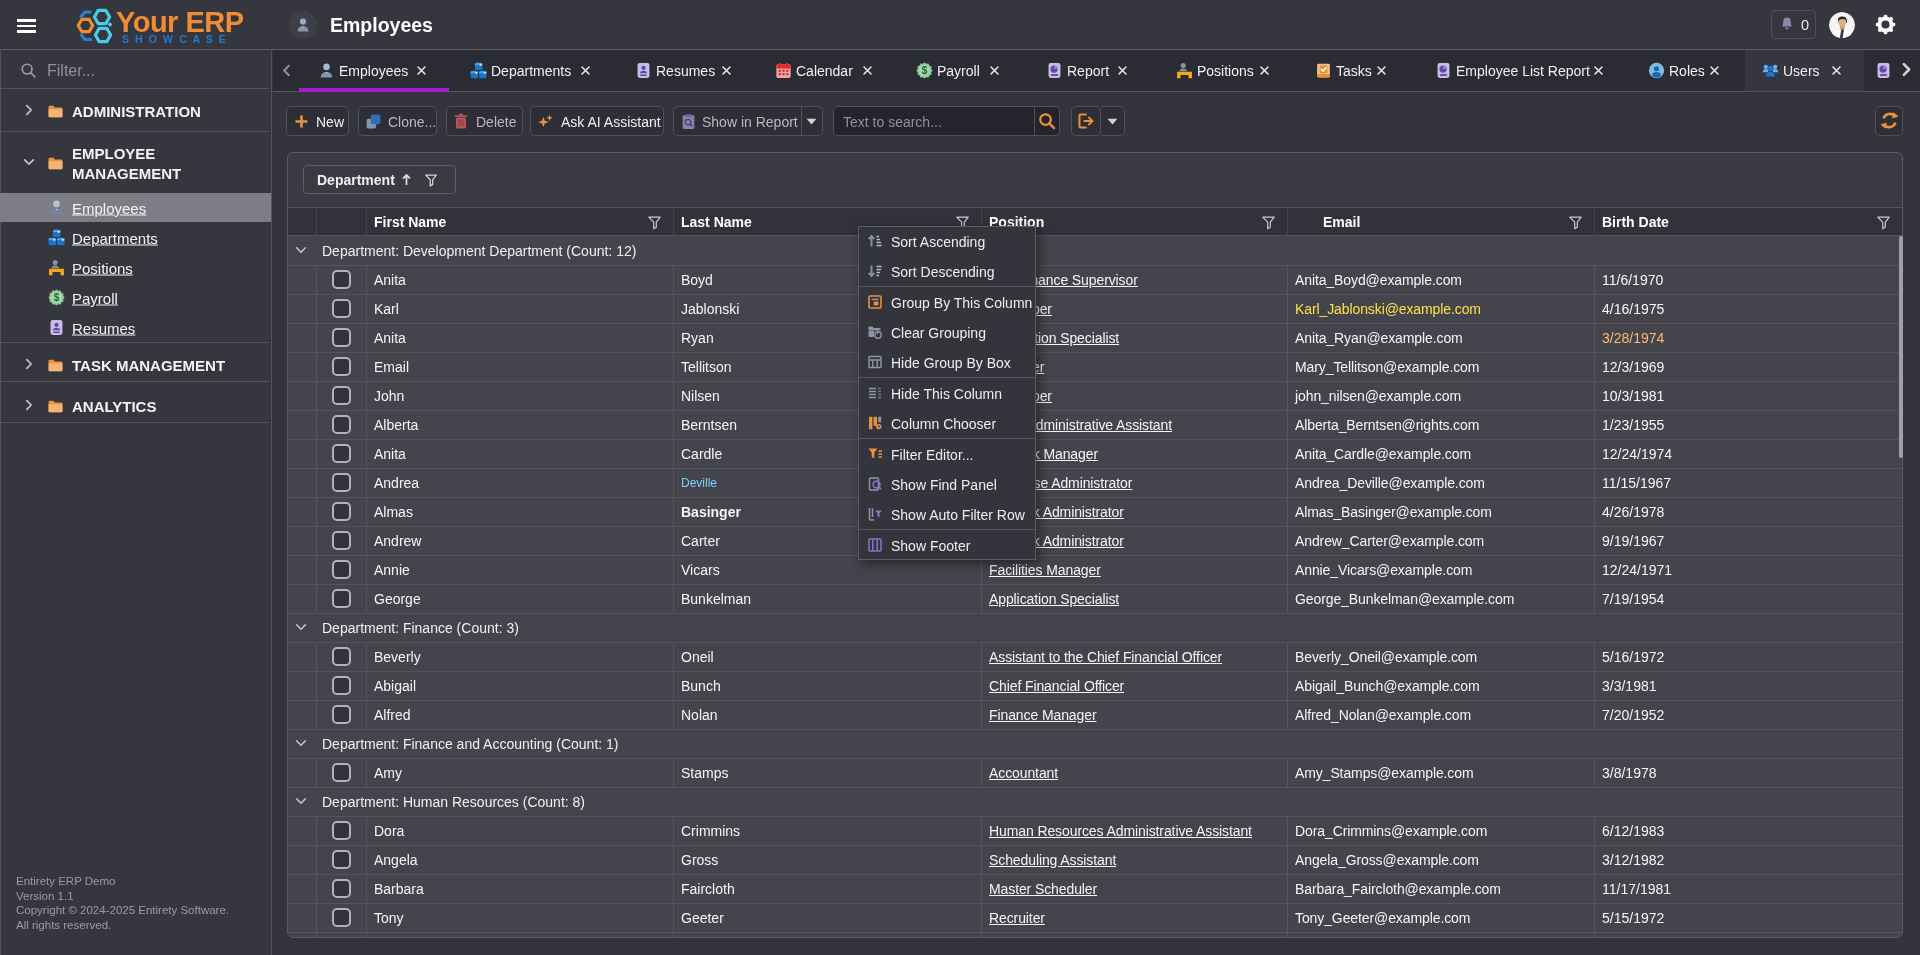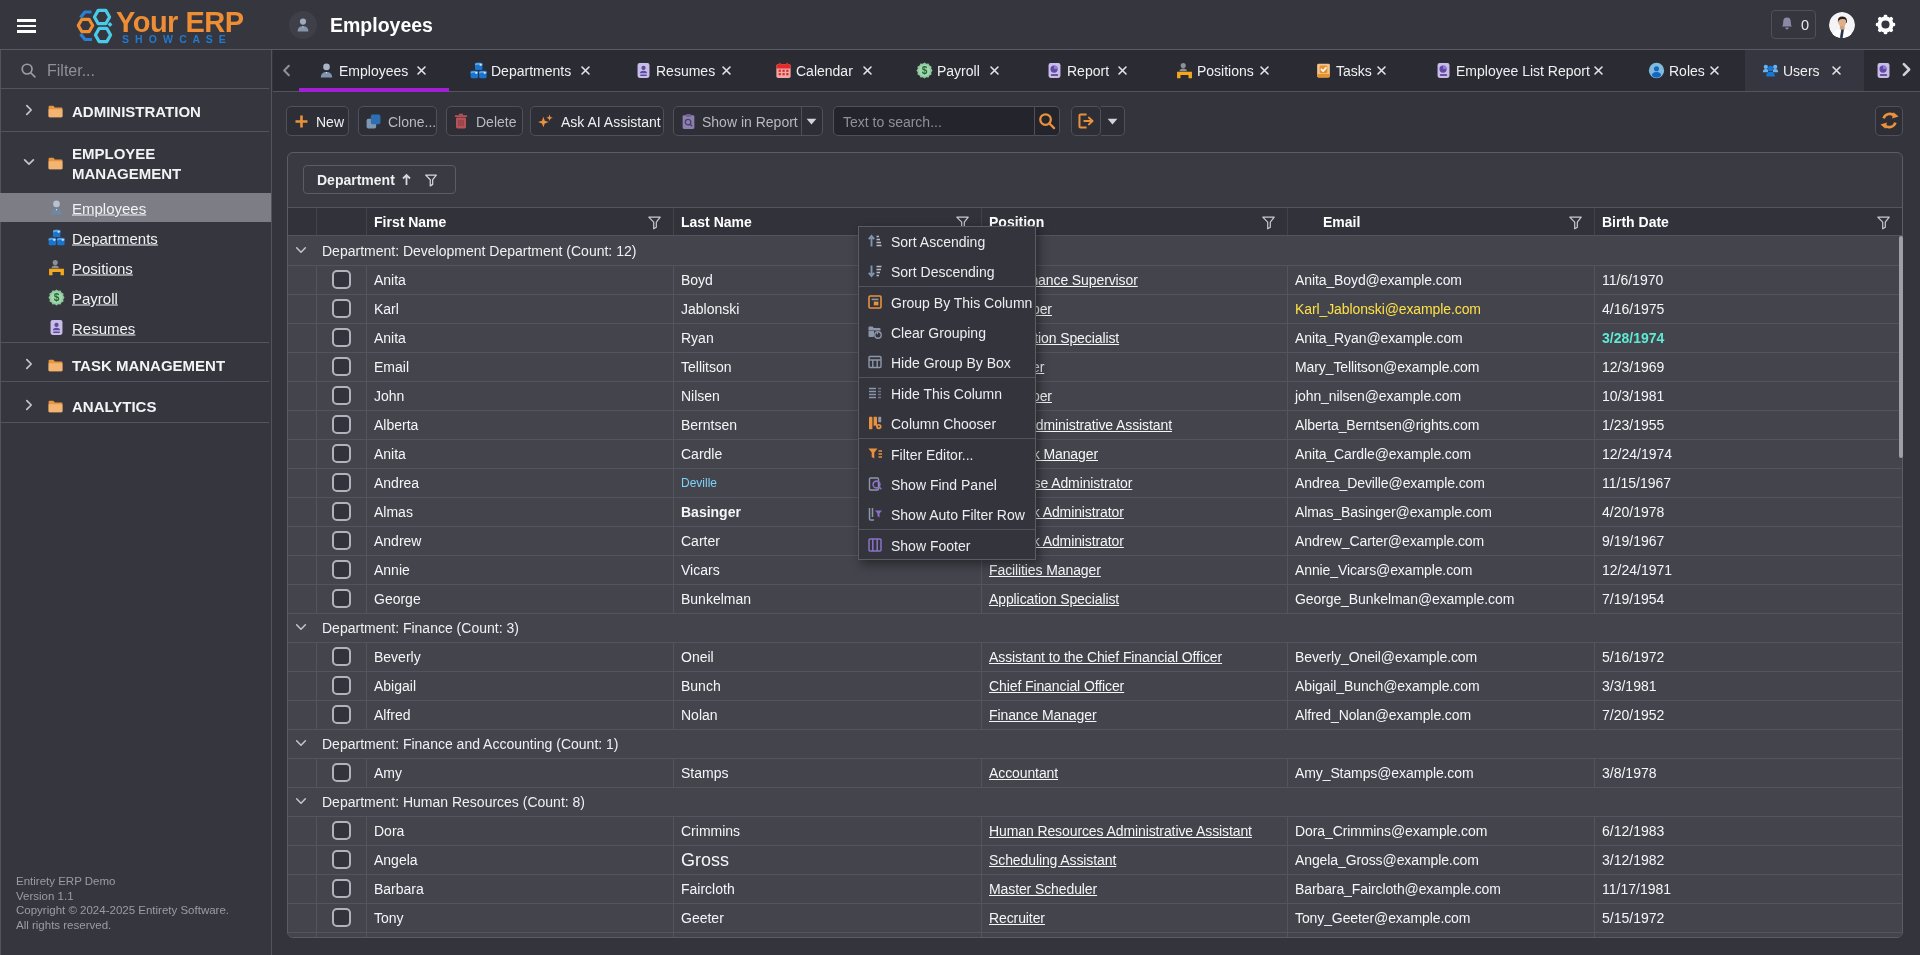--- a/index.html
+++ b/index.html
@@ -434,21 +434,21 @@
 <div style="position:absolute;left:366px;top:323px;width:1px;height:29px;background:#54545e"></div>
 <div style="position:absolute;left:673px;top:323px;width:1px;height:29px;background:#54545e"></div>
 <div style="position:absolute;left:981px;top:323px;width:1px;height:29px;background:#54545e"></div>
 <div style="position:absolute;left:1287px;top:323px;width:1px;height:29px;background:#54545e"></div>
 <div style="position:absolute;left:1594px;top:323px;width:1px;height:29px;background:#54545e"></div>
 <div style="position:absolute;left:332px;top:328px;width:19px;height:19px;border:2px solid #b2b3ba;border-radius:5px;background:#33333d"></div>
 <div style="position:absolute;left:374px;top:337.5px;transform:translateY(-50%);font-size:14px;color:#f5f6f8;font-weight:normal;white-space:nowrap;">Anita</div>
 <div style="position:absolute;left:681px;top:337.5px;transform:translateY(-50%);font-size:14px;color:#f5f6f8;font-weight:normal;white-space:nowrap;">Ryan</div>
 <div style="position:absolute;left:989px;top:337.5px;transform:translateY(-50%);font-size:14px;color:#f5f6f8;font-weight:normal;white-space:nowrap;text-decoration:underline;letter-spacing:-.1px">Application Specialist</div>
 <div style="position:absolute;left:1295px;top:337.5px;transform:translateY(-50%);font-size:14px;color:#f5f6f8;font-weight:normal;white-space:nowrap;letter-spacing:-.1px">Anita_Ryan@example.com</div>
-<div style="position:absolute;left:1602px;top:337.5px;transform:translateY(-50%);font-size:14px;color:#5eead4;font-weight:bold;white-space:nowrap;">3/28/1974</div>
+<div style="position:absolute;left:1602px;top:337.5px;transform:translateY(-50%);font-size:14px;color:#fdba74;font-weight:normal;white-space:nowrap;">3/28/1974</div>
 <div style="position:absolute;left:288px;top:352px;width:1614px;height:1px;background:#54545e"></div>
 <div style="position:absolute;left:316px;top:352px;width:1px;height:29px;background:#54545e"></div>
 <div style="position:absolute;left:366px;top:352px;width:1px;height:29px;background:#54545e"></div>
 <div style="position:absolute;left:673px;top:352px;width:1px;height:29px;background:#54545e"></div>
 <div style="position:absolute;left:981px;top:352px;width:1px;height:29px;background:#54545e"></div>
 <div style="position:absolute;left:1287px;top:352px;width:1px;height:29px;background:#54545e"></div>
 <div style="position:absolute;left:1594px;top:352px;width:1px;height:29px;background:#54545e"></div>
 <div style="position:absolute;left:332px;top:357px;width:19px;height:19px;border:2px solid #b2b3ba;border-radius:5px;background:#33333d"></div>
 <div style="position:absolute;left:374px;top:366.5px;transform:translateY(-50%);font-size:14px;color:#f5f6f8;font-weight:normal;white-space:nowrap;">Email</div>
 <div style="position:absolute;left:681px;top:366.5px;transform:translateY(-50%);font-size:14px;color:#f5f6f8;font-weight:normal;white-space:nowrap;">Tellitson</div>
@@ -512,21 +512,21 @@
 <div style="position:absolute;left:366px;top:497px;width:1px;height:29px;background:#54545e"></div>
 <div style="position:absolute;left:673px;top:497px;width:1px;height:29px;background:#54545e"></div>
 <div style="position:absolute;left:981px;top:497px;width:1px;height:29px;background:#54545e"></div>
 <div style="position:absolute;left:1287px;top:497px;width:1px;height:29px;background:#54545e"></div>
 <div style="position:absolute;left:1594px;top:497px;width:1px;height:29px;background:#54545e"></div>
 <div style="position:absolute;left:332px;top:502px;width:19px;height:19px;border:2px solid #b2b3ba;border-radius:5px;background:#33333d"></div>
 <div style="position:absolute;left:374px;top:511.5px;transform:translateY(-50%);font-size:14px;color:#f5f6f8;font-weight:normal;white-space:nowrap;">Almas</div>
 <div style="position:absolute;left:681px;top:511.5px;transform:translateY(-50%);font-size:14px;color:#f5f6f8;font-weight:bold;white-space:nowrap;">Basinger</div>
 <div style="position:absolute;left:989px;top:511.5px;transform:translateY(-50%);font-size:14px;color:#f5f6f8;font-weight:normal;white-space:nowrap;text-decoration:underline;letter-spacing:-.1px">Network Administrator</div>
 <div style="position:absolute;left:1295px;top:511.5px;transform:translateY(-50%);font-size:14px;color:#f5f6f8;font-weight:normal;white-space:nowrap;letter-spacing:-.1px">Almas_Basinger@example.com</div>
-<div style="position:absolute;left:1602px;top:511.5px;transform:translateY(-50%);font-size:14px;color:#f5f6f8;font-weight:normal;white-space:nowrap;">4/20/1978</div>
+<div style="position:absolute;left:1602px;top:511.5px;transform:translateY(-50%);font-size:14px;color:#f5f6f8;font-weight:normal;white-space:nowrap;">4/26/1978</div>
 <div style="position:absolute;left:288px;top:526px;width:1614px;height:1px;background:#54545e"></div>
 <div style="position:absolute;left:316px;top:526px;width:1px;height:29px;background:#54545e"></div>
 <div style="position:absolute;left:366px;top:526px;width:1px;height:29px;background:#54545e"></div>
 <div style="position:absolute;left:673px;top:526px;width:1px;height:29px;background:#54545e"></div>
 <div style="position:absolute;left:981px;top:526px;width:1px;height:29px;background:#54545e"></div>
 <div style="position:absolute;left:1287px;top:526px;width:1px;height:29px;background:#54545e"></div>
 <div style="position:absolute;left:1594px;top:526px;width:1px;height:29px;background:#54545e"></div>
 <div style="position:absolute;left:332px;top:531px;width:19px;height:19px;border:2px solid #b2b3ba;border-radius:5px;background:#33333d"></div>
 <div style="position:absolute;left:374px;top:540.5px;transform:translateY(-50%);font-size:14px;color:#f5f6f8;font-weight:normal;white-space:nowrap;">Andrew</div>
 <div style="position:absolute;left:681px;top:540.5px;transform:translateY(-50%);font-size:14px;color:#f5f6f8;font-weight:normal;white-space:nowrap;">Carter</div>
@@ -641,21 +641,21 @@
 <div style="position:absolute;left:1602px;top:830.5px;transform:translateY(-50%);font-size:14px;color:#f5f6f8;font-weight:normal;white-space:nowrap;">6/12/1983</div>
 <div style="position:absolute;left:288px;top:845px;width:1614px;height:1px;background:#54545e"></div>
 <div style="position:absolute;left:316px;top:845px;width:1px;height:29px;background:#54545e"></div>
 <div style="position:absolute;left:366px;top:845px;width:1px;height:29px;background:#54545e"></div>
 <div style="position:absolute;left:673px;top:845px;width:1px;height:29px;background:#54545e"></div>
 <div style="position:absolute;left:981px;top:845px;width:1px;height:29px;background:#54545e"></div>
 <div style="position:absolute;left:1287px;top:845px;width:1px;height:29px;background:#54545e"></div>
 <div style="position:absolute;left:1594px;top:845px;width:1px;height:29px;background:#54545e"></div>
 <div style="position:absolute;left:332px;top:850px;width:19px;height:19px;border:2px solid #b2b3ba;border-radius:5px;background:#33333d"></div>
 <div style="position:absolute;left:374px;top:859.5px;transform:translateY(-50%);font-size:14px;color:#f5f6f8;font-weight:normal;white-space:nowrap;">Angela</div>
-<div style="position:absolute;left:681px;top:859.5px;transform:translateY(-50%);font-size:18px;color:#f5f6f8;font-weight:normal;white-space:nowrap;">Gross</div>
+<div style="position:absolute;left:681px;top:859.5px;transform:translateY(-50%);font-size:14px;color:#f5f6f8;font-weight:normal;white-space:nowrap;">Gross</div>
 <div style="position:absolute;left:989px;top:859.5px;transform:translateY(-50%);font-size:14px;color:#f5f6f8;font-weight:normal;white-space:nowrap;text-decoration:underline;letter-spacing:-.1px">Scheduling Assistant</div>
 <div style="position:absolute;left:1295px;top:859.5px;transform:translateY(-50%);font-size:14px;color:#f5f6f8;font-weight:normal;white-space:nowrap;letter-spacing:-.1px">Angela_Gross@example.com</div>
 <div style="position:absolute;left:1602px;top:859.5px;transform:translateY(-50%);font-size:14px;color:#f5f6f8;font-weight:normal;white-space:nowrap;">3/12/1982</div>
 <div style="position:absolute;left:288px;top:874px;width:1614px;height:1px;background:#54545e"></div>
 <div style="position:absolute;left:316px;top:874px;width:1px;height:29px;background:#54545e"></div>
 <div style="position:absolute;left:366px;top:874px;width:1px;height:29px;background:#54545e"></div>
 <div style="position:absolute;left:673px;top:874px;width:1px;height:29px;background:#54545e"></div>
 <div style="position:absolute;left:981px;top:874px;width:1px;height:29px;background:#54545e"></div>
 <div style="position:absolute;left:1287px;top:874px;width:1px;height:29px;background:#54545e"></div>
 <div style="position:absolute;left:1594px;top:874px;width:1px;height:29px;background:#54545e"></div>

